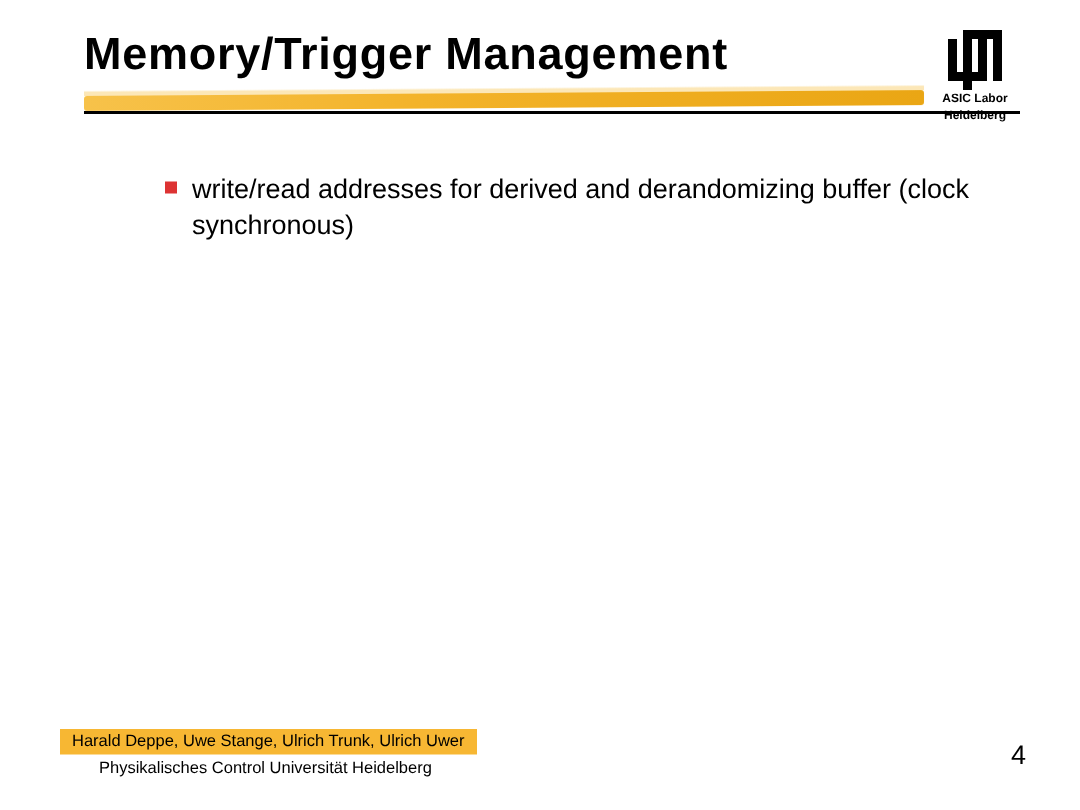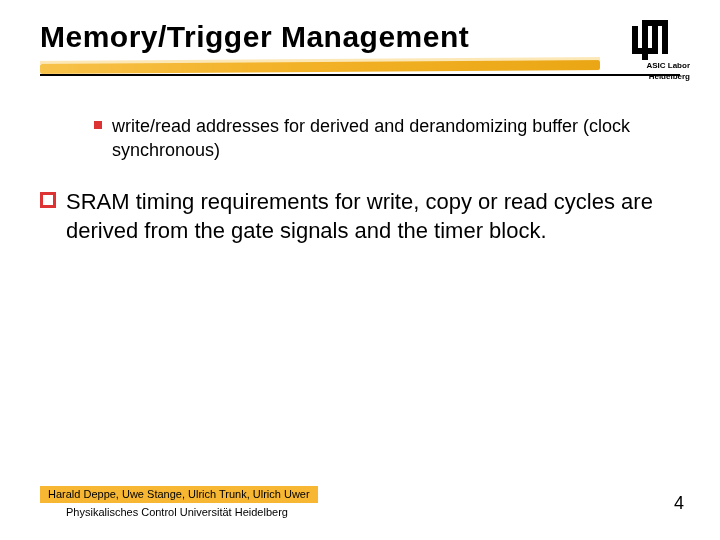--- a/index.html
+++ b/index.html
@@ -1,20 +1,20 @@
 <!DOCTYPE html>
 <html><head>
 <meta charset="utf-8">
 <style>
   * { margin: 0; padding: 0; box-sizing: border-box; }
   html, body { width: 720px; height: 540px; font-family: Arial, Helvetica, sans-serif; background: #fff; color: #000; }
-  .slide { position: relative; width: 720px; height: 540px; padding: 20px 40px 0 40px; }
+  .slide { position: relative; width: 720px; height: 540px; padding: 20px 40px 0 56px; }
   .header { position: relative; margin-bottom: 8px; }
   .title { font-size: 30px; font-weight: 900; letter-spacing: 0.5px; font-family: Arial, Helvetica, sans-serif; }
-  .logo { position: absolute; top: 0; right: -10px; width: 80px; text-align: right; }
+  .logo { position: absolute; top: 0; right: -10px; width: 80px; text-align: center; }
   .logo svg { display: block; margin: 0 auto; }
   .logo-text { font-size: 8px; line-height: 1.1; margin-top: 2px; font-weight: bold; }
   .underline-wrap { position: relative; height: 18px; margin-top: 6px; }
   .brush-line { position: absolute; top: 2px; left: 0; width: 560px; height: 10px;
     background: linear-gradient(90deg, #f7c24a 0%, #f3b32a 40%, #eaa614 100%);
     transform: skewY(-0.4deg);
     border-radius: 2px;
     filter: blur(0.3px);
   }
   .brush-line::after {
@@ -67,24 +67,20 @@
 
   <div class="content">
 
     <div class="sublist">
       <div class="sub-item">
         <div class="mini-square"></div>
         <div class="sub-text">write/read addresses for derived and derandomizing buffer (clock synchronous)</div>
       </div>
     </div>
 
-    <div class="top-item">
-      <div class="square-bullet"></div>
-      <div class="top-text">SRAM timing requirements for write, copy or read cycles are derived from the gate signals and the timer block.</div>
-    </div>
 
   </div>
 
   <div class="footer">
     <div class="footer-bar">
       <div class="footer-authors">Harald Deppe, Uwe Stange, Ulrich Trunk, Ulrich Uwer</div>
     </div>
     <div class="footer-inst">Physikalisches Control Universität Heidelberg</div>
   </div>
 

